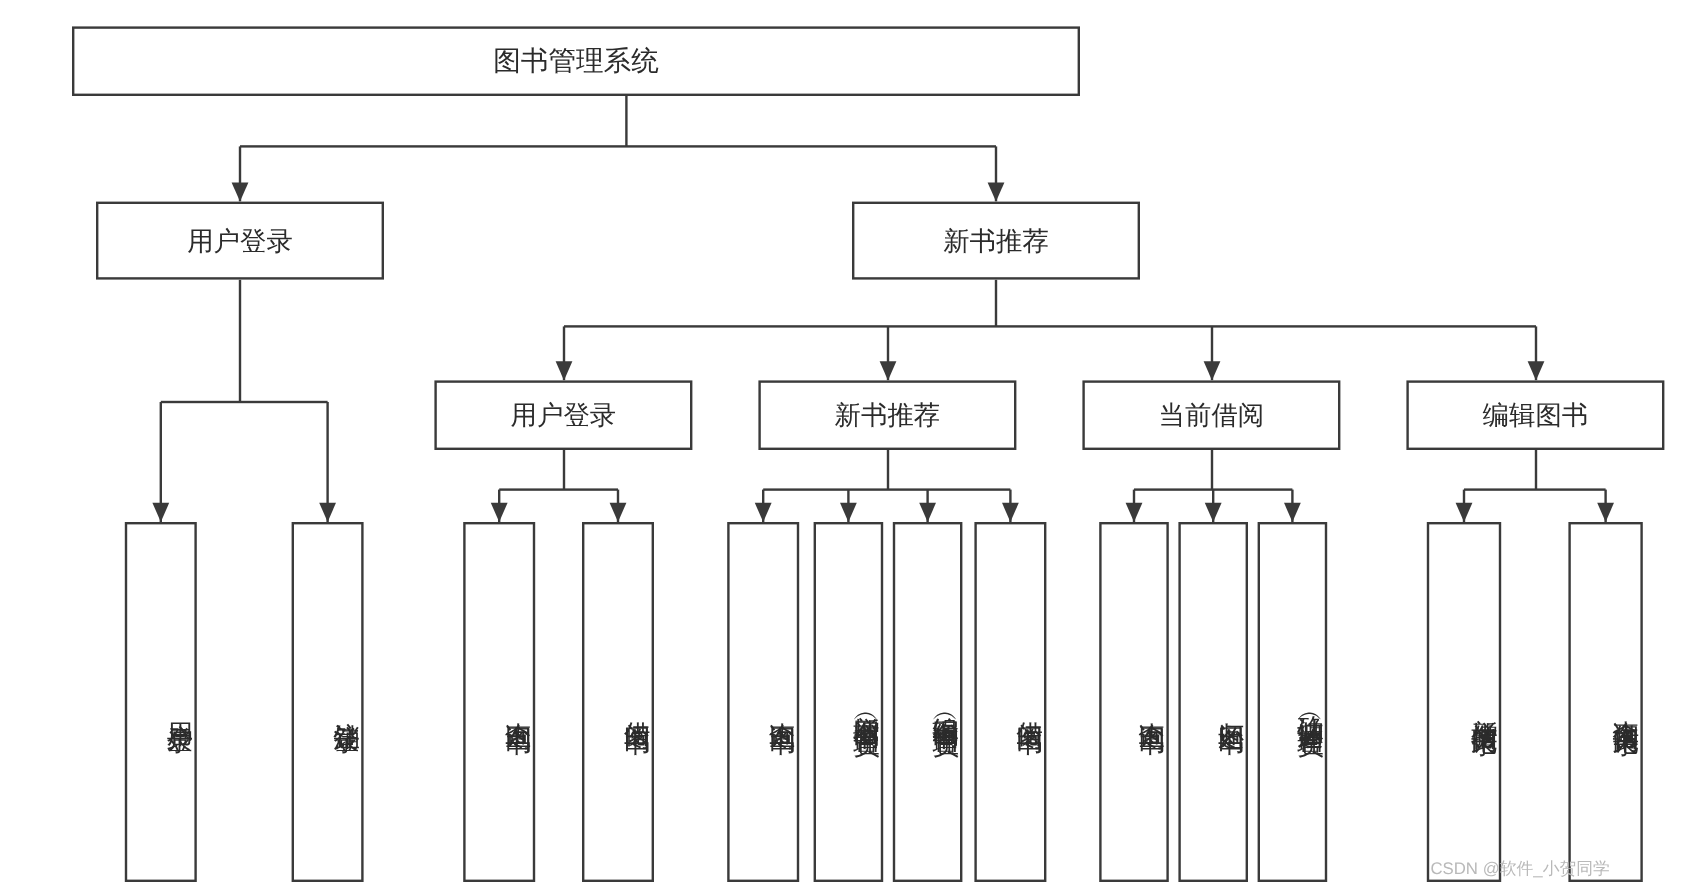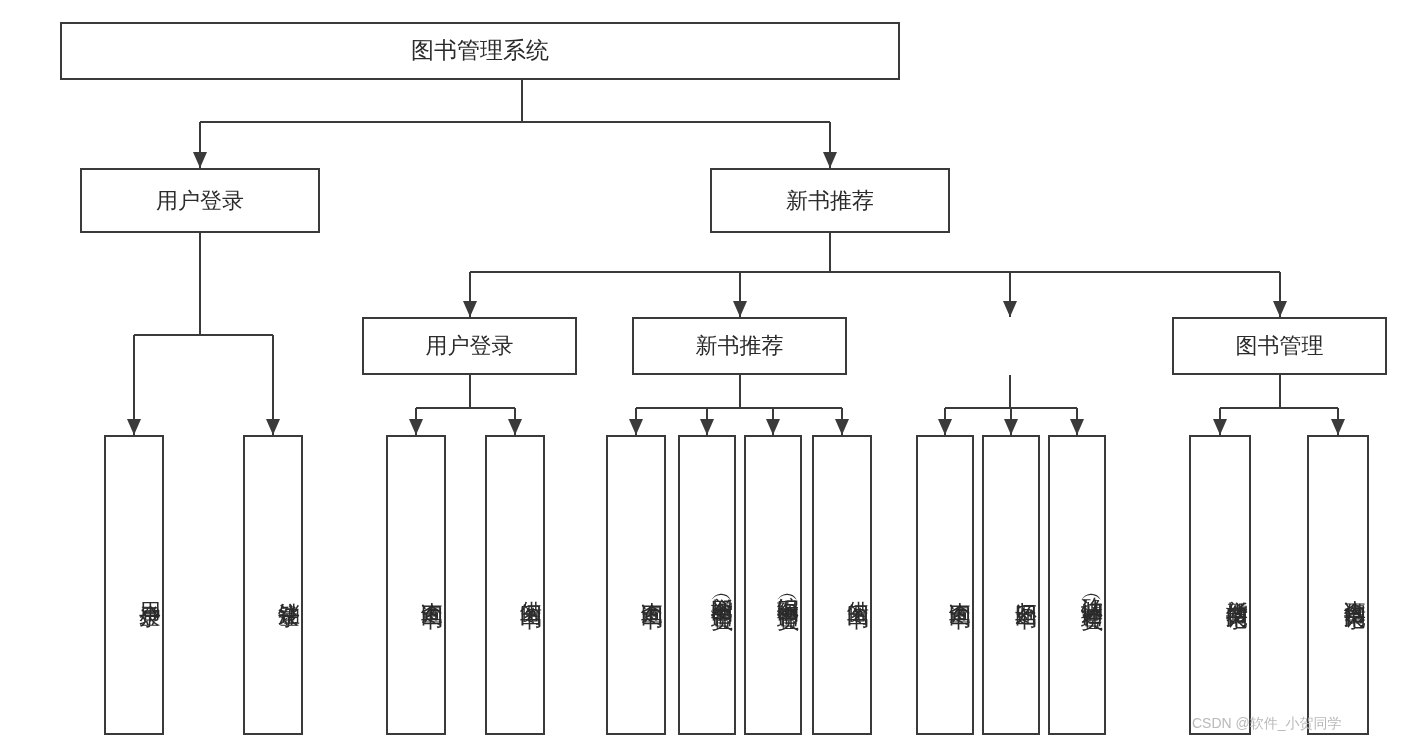--- a/index.html
+++ b/index.html
@@ -137,21 +137,22 @@
       <div class="arrow" style="left: 1331px; top: 419px;"></div>
     </div>
 
   <div class="node root" id="root-node" style="left: 20px; top: 22px; width: 840px; height: 58px; margin-left: 40px;">图书管理系统</div>
 
   <div class="node branch" id="l2-0" style="left: 80px; top: 168px; width: 240px; height: 65px;">用户登录</div>
   <div class="node branch" id="l2-1" style="left: 710px; top: 168px; width: 240px; height: 65px;">新书推荐</div>
 
   <div class="node branch" id="l3-0" style="left: 362px; top: 317px; width: 215px; height: 58px;">用户登录</div>
   <div class="node branch" id="l3-1" style="left: 632px; top: 317px; width: 215px; height: 58px;">新书推荐</div>
-  <div class="node branch" id="l3-3" style="left: 1172px; top: 317px; width: 215px; height: 58px;">图书管理</div>
+  <div class="node branch" id="l3-2" style="left: 902px; top: 317px; width: 215px; height: 58px;">当前借阅</div>
+  <div class="node branch" id="l3-3" style="left: 1172px; top: 317px; width: 215px; height: 58px;">编辑图书</div>
 
   <div class="node leaf" id="leaf-0" style="left: 104px; top: 435px; width: 60px; height: 300px;">
       <span class="vtext">用户登录</span>
     </div>
   <div class="node leaf" id="leaf-1" style="left: 243px; top: 435px; width: 60px; height: 300px;">
       <span class="vtext">注销登录</span>
     </div>
   <div class="node leaf" id="leaf-2" style="left: 386px; top: 435px; width: 60px; height: 300px;">
       <span class="vtext">查询图书</span>
     </div>

